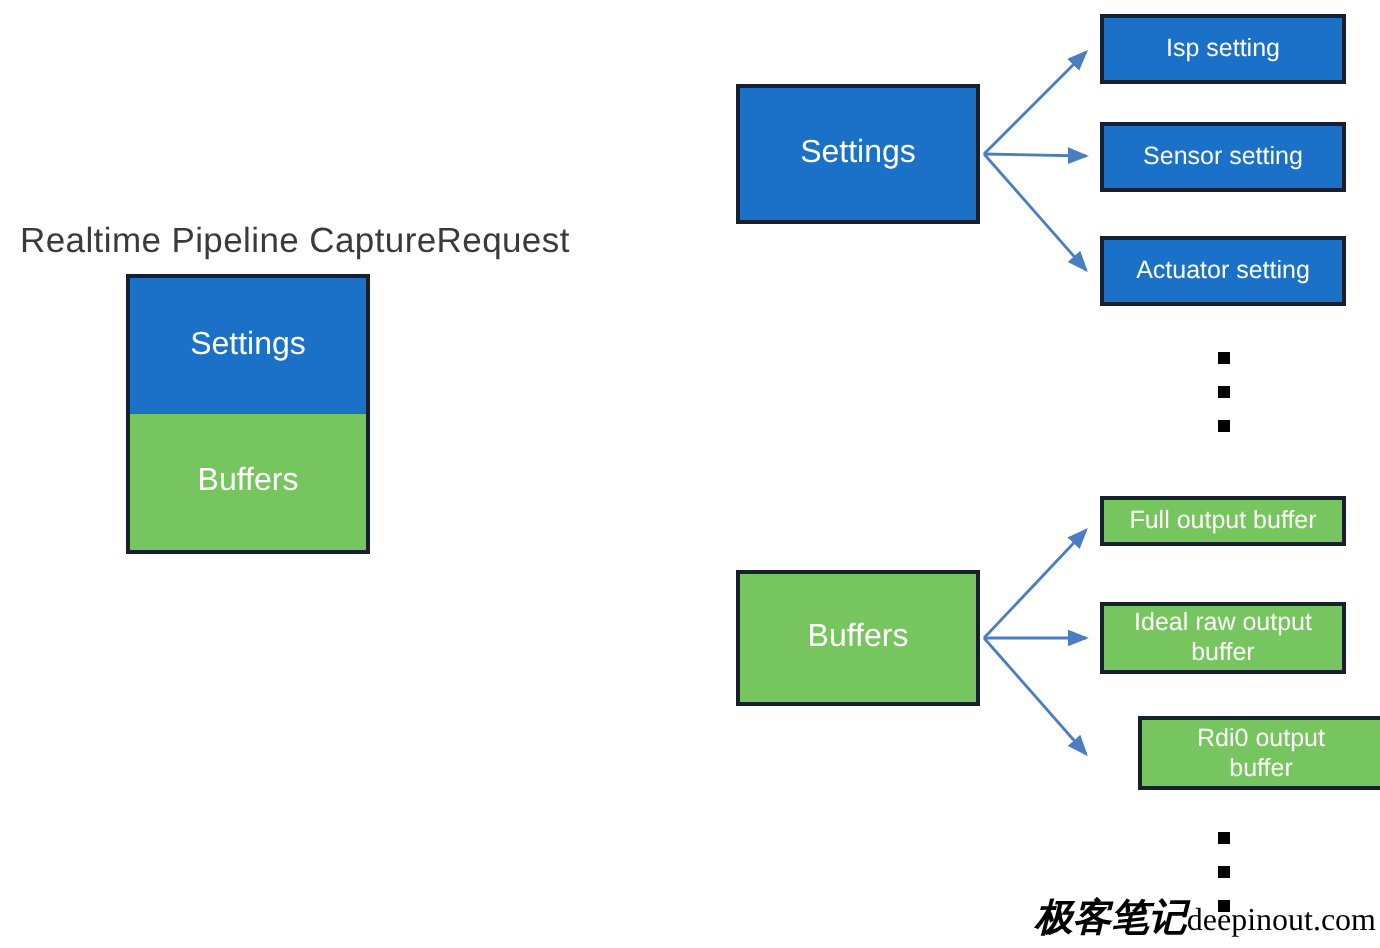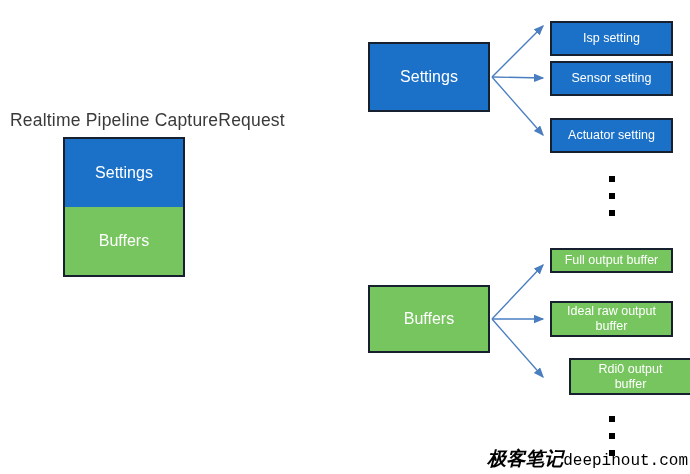--- a/index.html
+++ b/index.html
@@ -30,21 +30,21 @@
   }
   
   .parent{width:122px;height:70px;font-size:16px;}
   #settings-parent{left:368px;top:42px;}
   #buffers-parent{left:368px;top:285px;height:68px;}
   
   .child{
     left:550px;width:123px;font-size:12.5px;line-height:15px;white-space:pre-line;
     padding:2px 4px;
   }
-  #child-isp{top:21px;height:35px;}
+  #child-isp{top:7px;height:35px;}
   #child-sensor{top:61px;height:35px;}
   #child-actuator{top:118px;height:35px;}
   #child-full{top:248px;height:25px;}
   #child-ideal{top:301px;height:36px;}
   #child-rdi0{top:358px;height:37px;margin-left:19px;}
   
   #connectors{position:absolute;left:0;top:0;width:690px;height:474px;pointer-events:none;}
   .arrow-line{stroke:var(--arrow);stroke-width:1.4;fill:none;}
   .arrow-head{fill:var(--arrow);}
   
@@ -52,21 +52,21 @@
   .d1{top:176px;}.d2{top:193px;}.d3{top:210px;}
   .d4{top:416px;}.d5{top:433px;}.d6{top:450px;}
   
   .watermark{
     position:absolute;right:2px;bottom:2px;color:#000;white-space:nowrap;
   }
   .watermark .cn{
     font-family:"DejaVu Serif",serif;font-size:19px;font-weight:bold;font-style:italic;margin-top:32px;
   }
   .watermark .en{
-    font-family:Liberation Mono, monospace;font-size:16px;
+    font-family:Liberation Serif, serif;font-size:16px;
   }
 </style>
 </head>
 <body>
 
 <div id="canvas">
 
   <svg id="connectors" viewBox="0 0 690 474" xmlns="http://www.w3.org/2000/svg">
     <defs>
       <marker id="ah" markerWidth="9" markerHeight="8" refX="6.5" refY="3" orient="auto">

